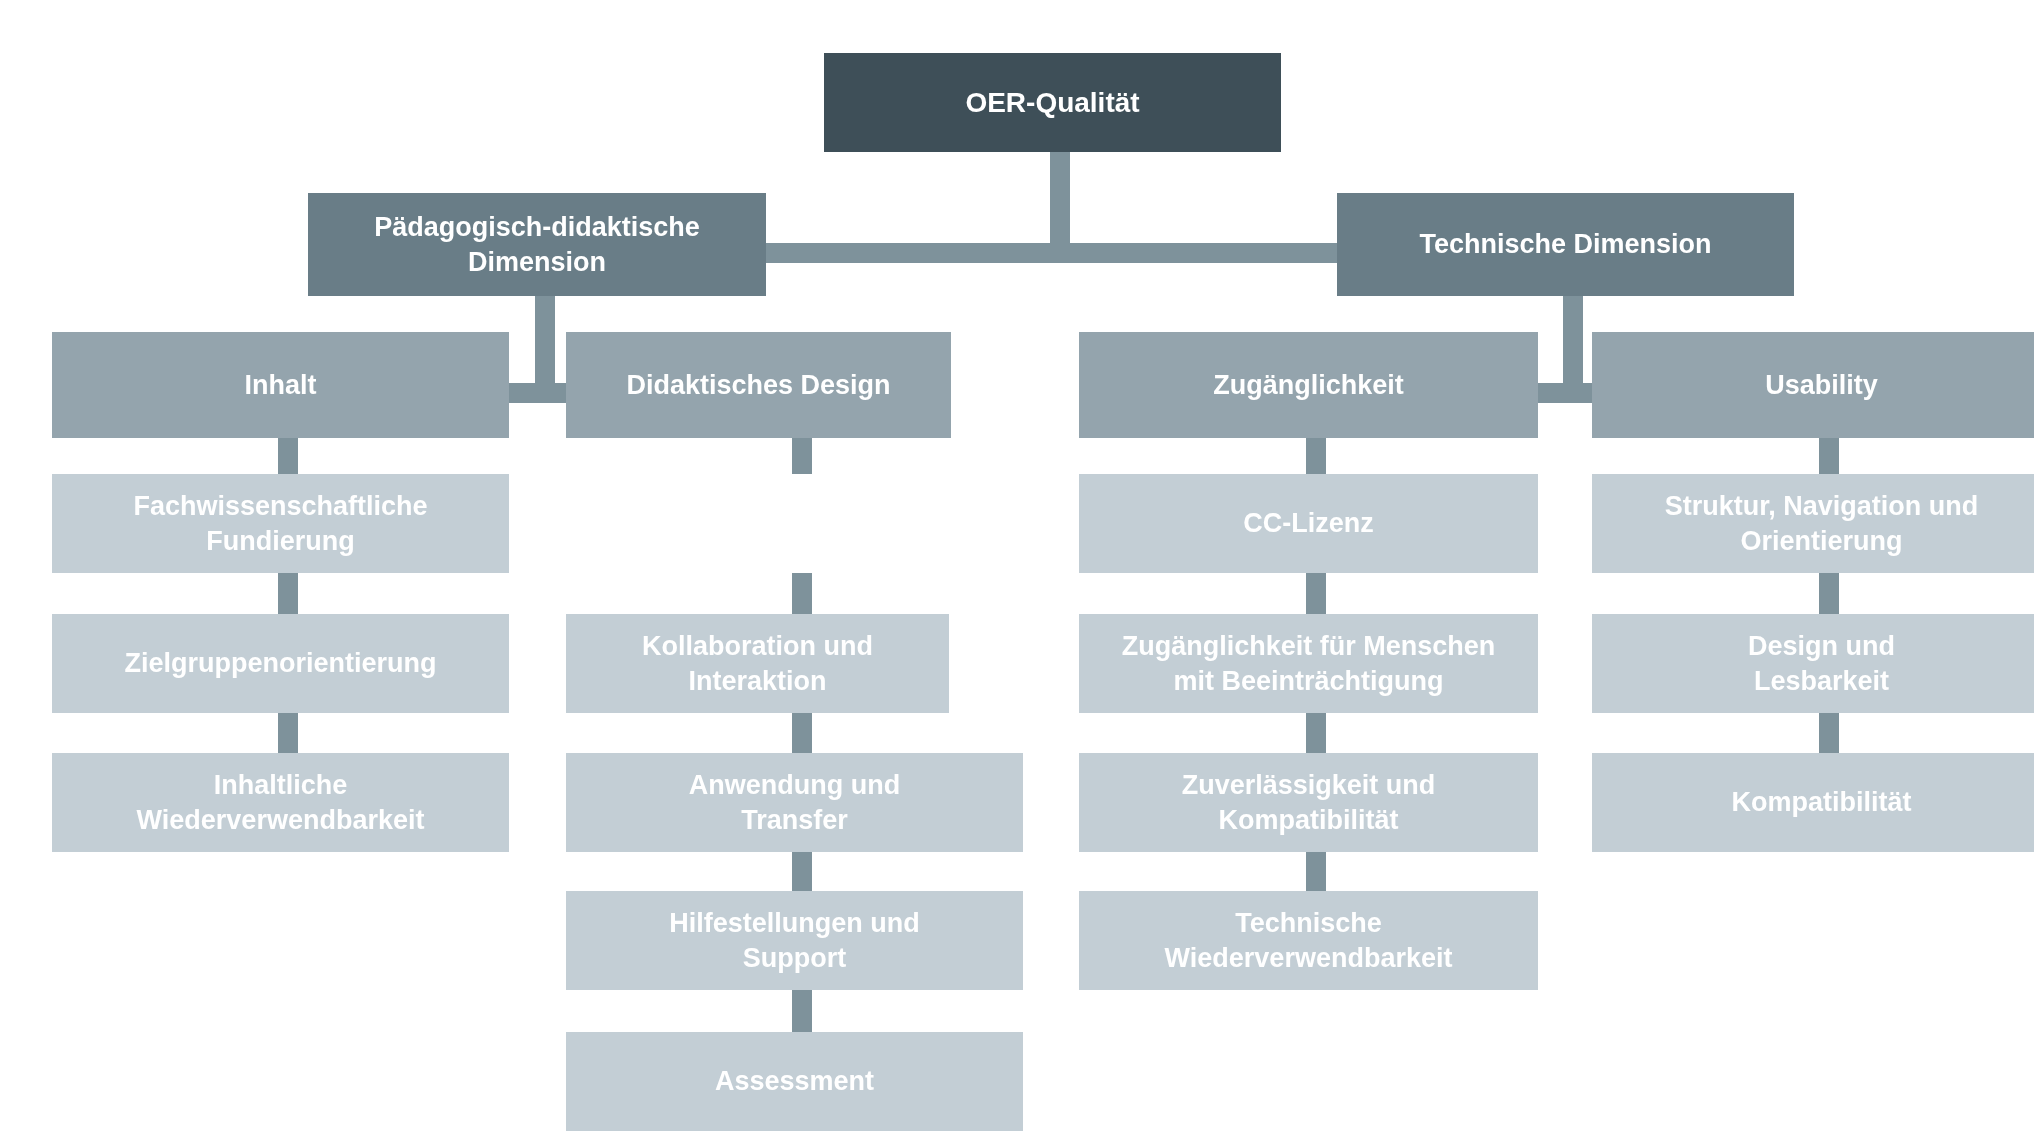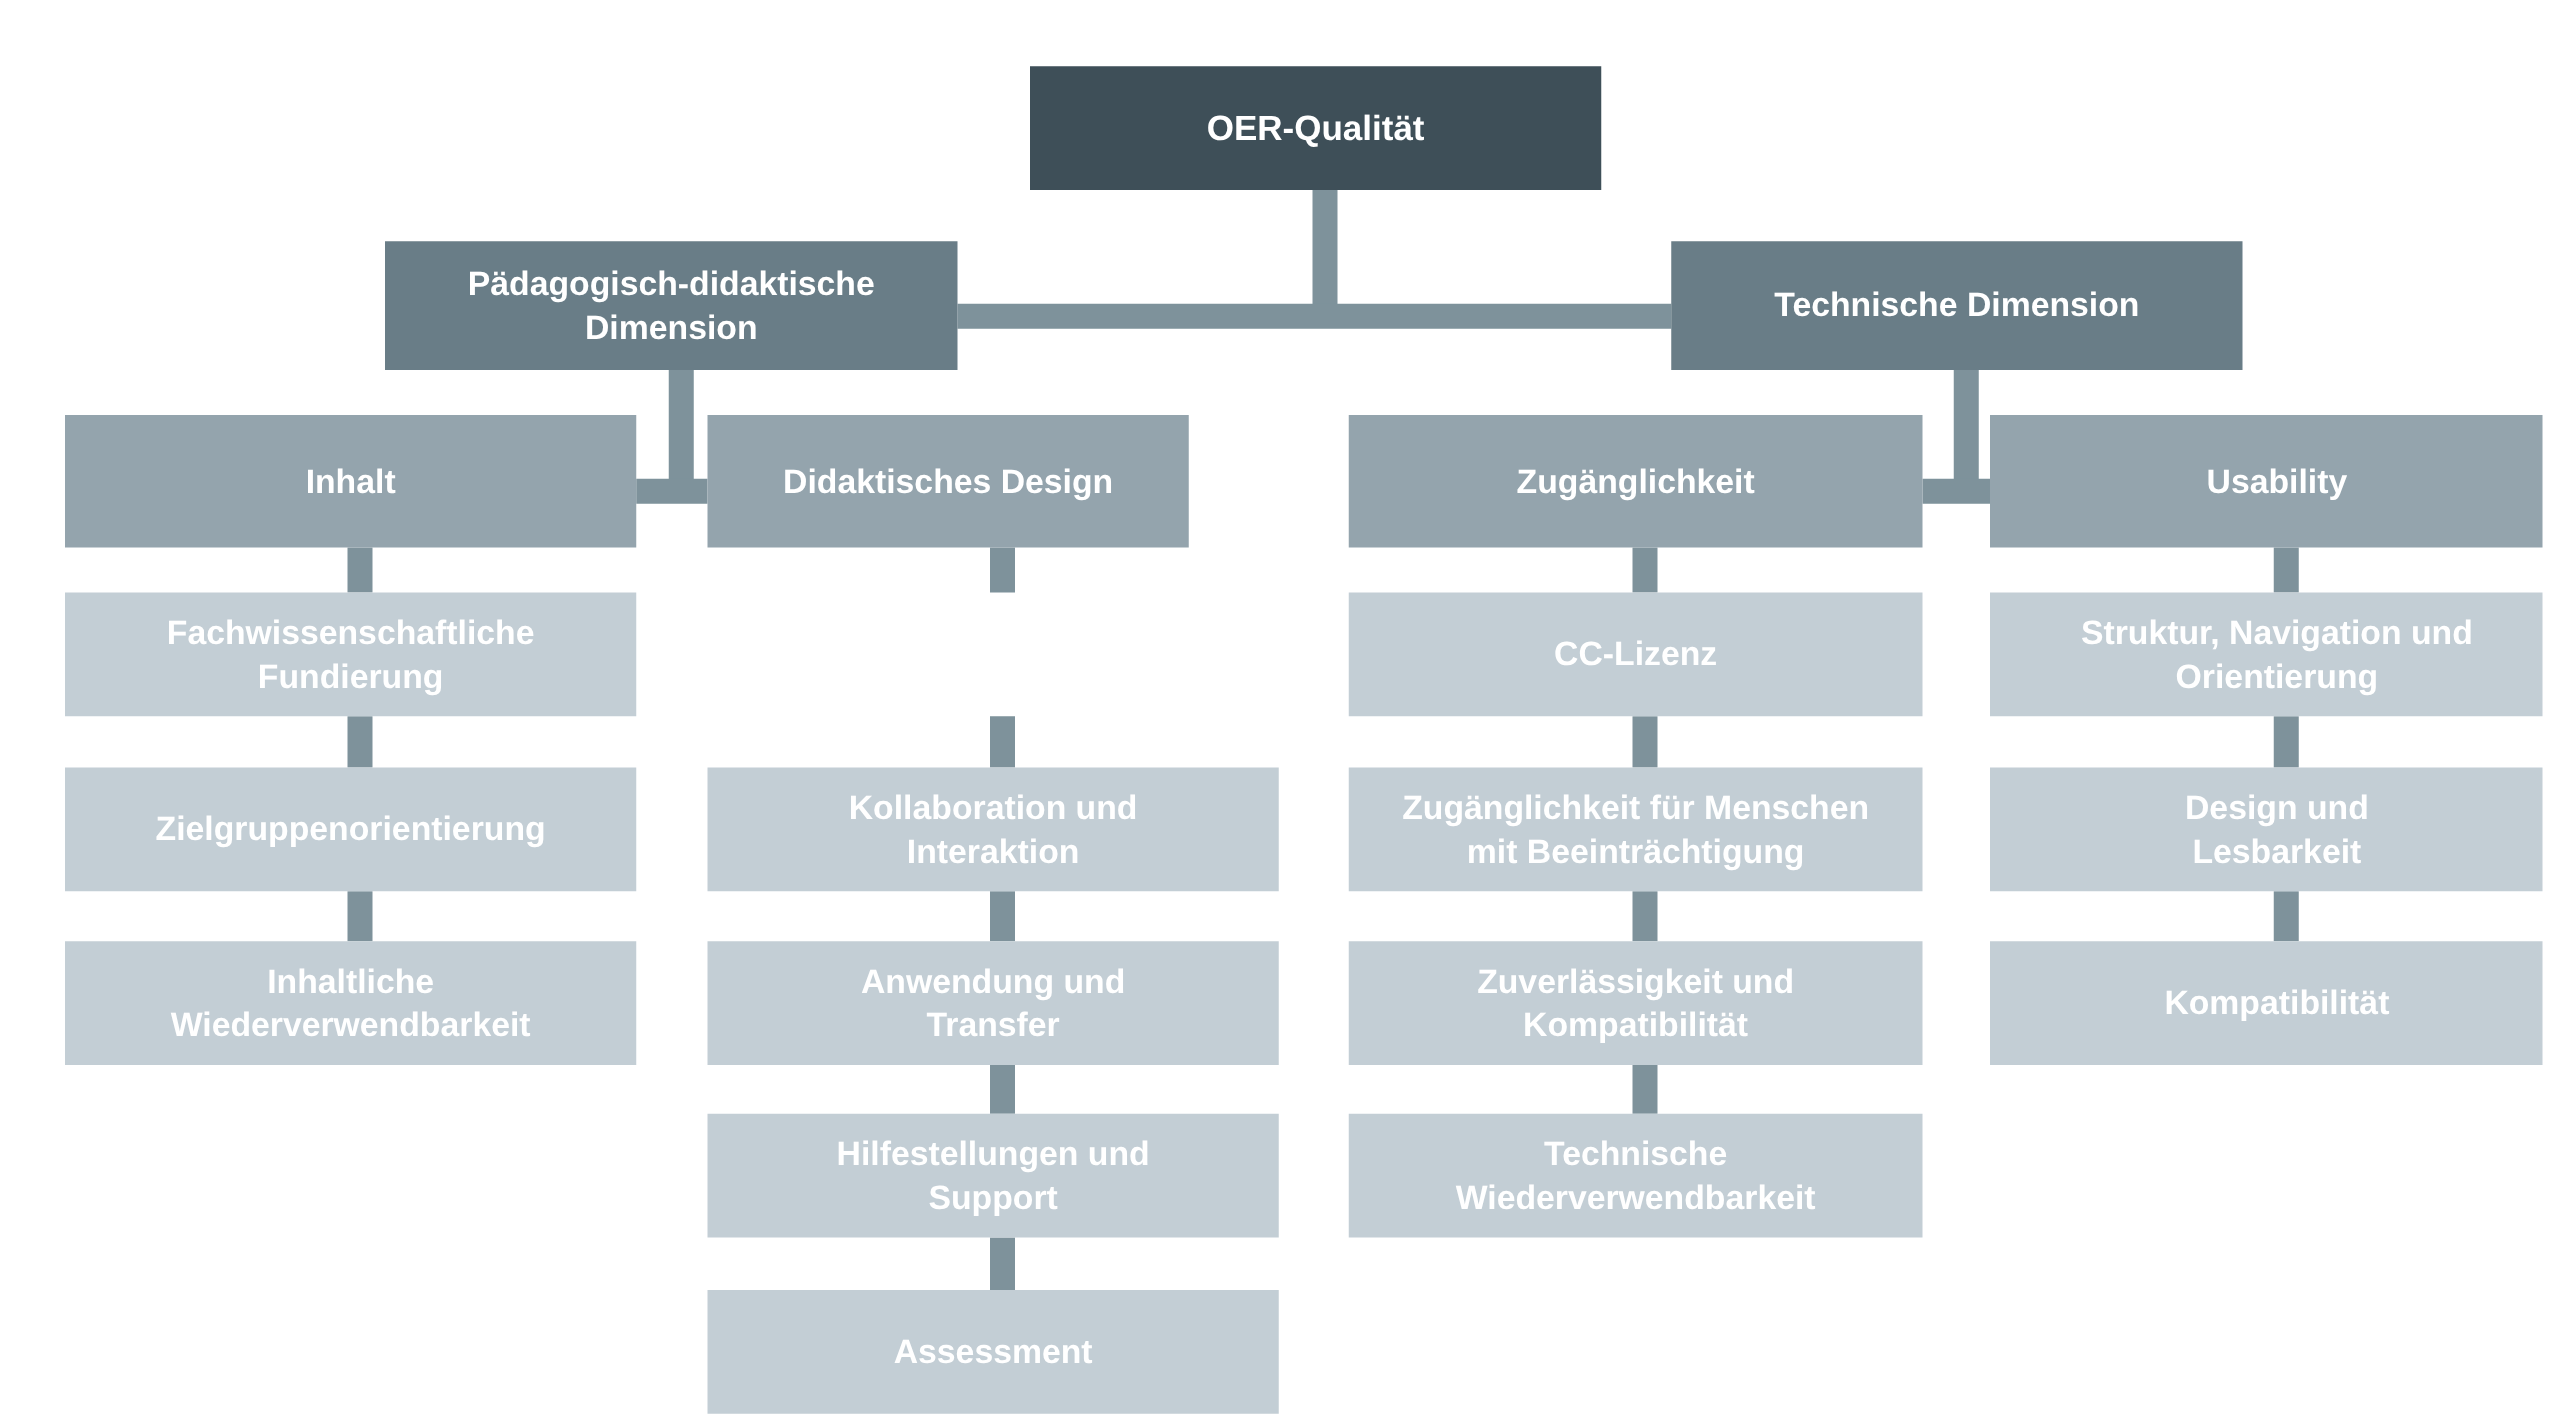--- a/index.html
+++ b/index.html
@@ -82,21 +82,21 @@
   <div class="node cat" style="left:546px; top:312px; width:385px; height:106px;">Didaktisches Design</div>
   <div class="node cat" style="left:1059px; top:312px; width:459px; height:106px;">Zugänglichkeit</div>
   <div class="node cat" style="left:1572px; top:312px; width:459px; height:106px;">Usability</div>
 
   <div class="node item" style="left:32px; top:454px; width:457px; height:99px;">Fachwissenschaftliche
 Fundierung</div>
   <div class="node item" style="left:32px; top:594px; width:457px; height:99px;">Zielgruppenorientierung</div>
   <div class="node item" style="left:32px; top:733px; width:457px; height:99px;">Inhaltliche
 Wiederverwendbarkeit</div>
 
-  <div class="node item" style="left:546px; top:594px; width:457px; height:99px;">Kollaboration und
+  <div class="node item" style="left:546px; top:594px; width:383px; height:99px;">Kollaboration und
 Interaktion</div>
   <div class="node item" style="left:546px; top:733px; width:457px; height:99px;">Anwendung und
 Transfer</div>
   <div class="node item" style="left:546px; top:871px; width:457px; height:99px;">Hilfestellungen und
 Support</div>
   <div class="node item" style="left:546px; top:1012px; width:457px; height:99px;">Assessment</div>
 
   <div class="node item" style="left:1059px; top:454px; width:459px; height:99px;">CC-Lizenz</div>
   <div class="node item" style="left:1059px; top:594px; width:459px; height:99px;">Zugänglichkeit für Menschen
 mit Beeinträchtigung</div>

